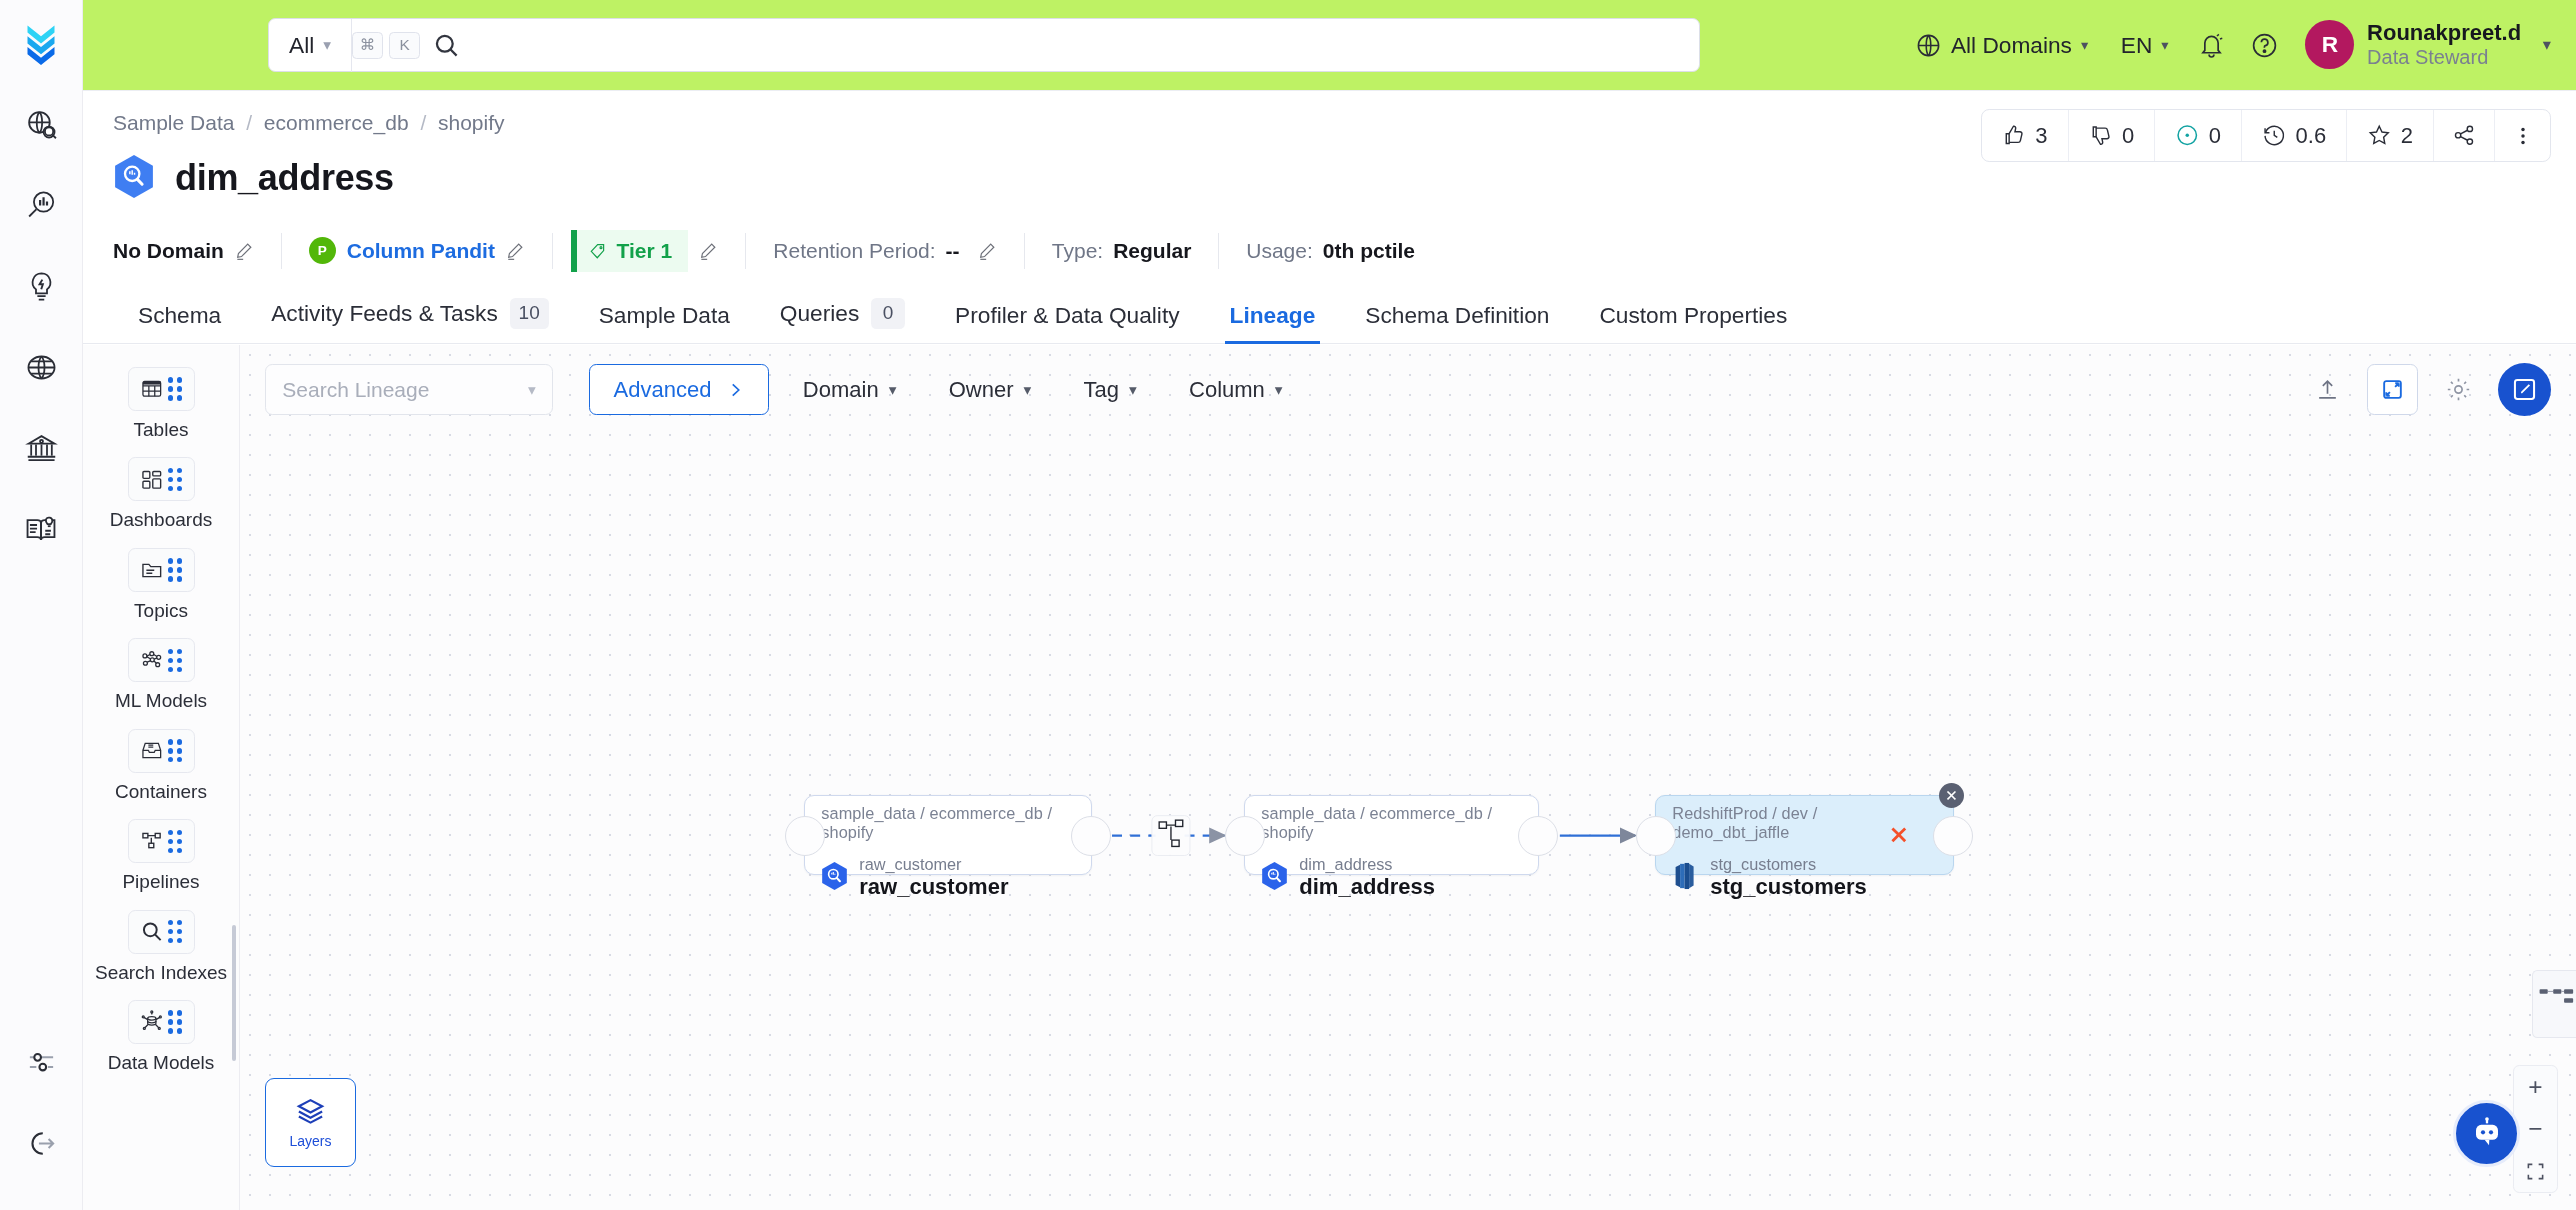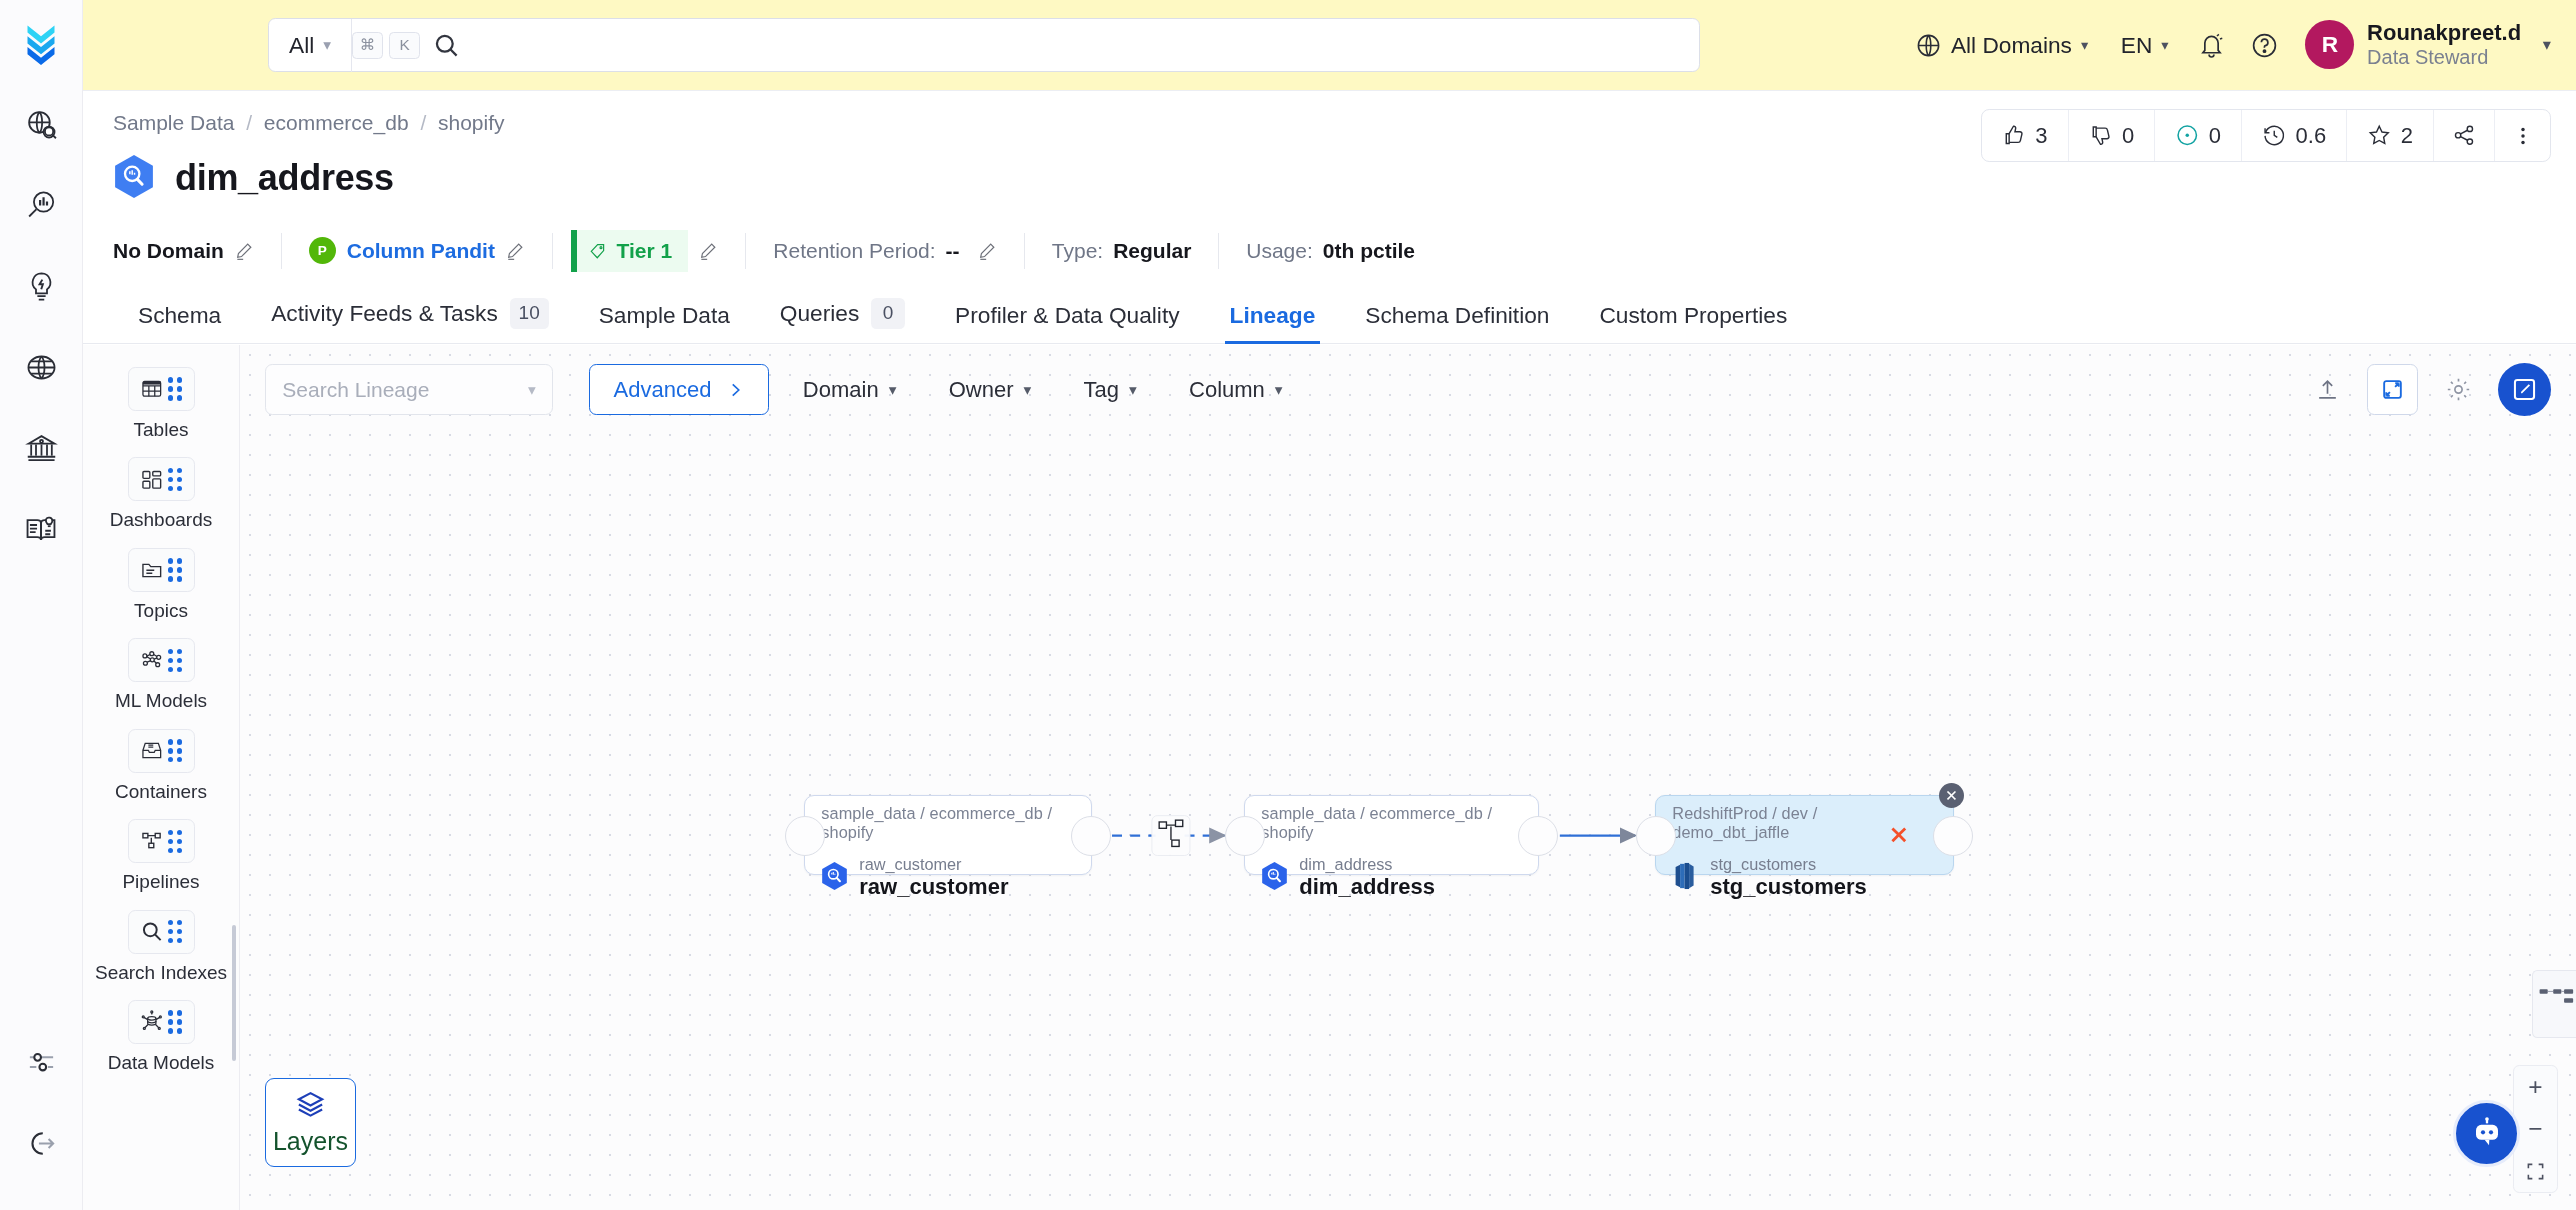--- a/index.html
+++ b/index.html
@@ -22,21 +22,21 @@
   #nav-rail .rail-btn {
     width: 47px; height: 47px; margin-bottom: 34px;
     display: flex; align-items: center; justify-content: center;
     border-radius: 9px; cursor: pointer;
   }
   .rail-spacer { flex: 1 1 auto; }
 
   
   #top-header {
     position: absolute; left: 83px; top: 0; width: 2493px; height: 91px;
-    background: #fef9c3; border-bottom: 0.9px solid #eceef3;
+    background: #bef264; border-bottom: 0.9px solid #eceef3;
     display: flex; align-items: center; z-index: 25;
   }
   #search-wrap {
     display: flex; align-items: center;
     margin-left: 185px;
     width: 1432px; height: 54px;
     border: 0.9px solid #dcdfe8; border-radius: 7.3px; background: #fff;
   }
   #search-scope {
     display: flex; align-items: center; gap: 9px;
@@ -269,21 +269,21 @@
     position: absolute; right: 56px; bottom: 44px; width: 67px; height: 67px;
     border-radius: 50%; background: #1852cf; border: 3.6px solid #e6ecfb;
     display: flex; align-items: center; justify-content: center; cursor: pointer; z-index: 8;
   }
   #layers-btn {
     position: absolute; left: 25px; bottom: 44px;
     width: 91px; height: 89px; border: 0.9px solid #1a6ae0; border-radius: 9px;
     background: #fff; display: flex; flex-direction: column; align-items: center;
     justify-content: center; gap: 6.3px; cursor: pointer; z-index: 8;
   }
-  #layers-btn span { font-size: 25px; color: #14532d; }
+  #layers-btn span { font-size: 14px; color: #1d4ed8; }
 </style>
 </head>
 <body>
 
 <div id="nav-rail">
   <div class="logo">
     <svg viewBox="0 0 46 50" width="42" height="45">
       <path d="M8 6 L23 18 L38 6 L38 14 L23 26 L8 14 Z" fill="#2ed3f5"></path>
       <path d="M8 18 L23 30 L38 18 L38 26 L23 38 L8 26 Z" fill="#1aa8ef"></path>
       <path d="M8 30 L23 42 L38 30 L38 38 L23 50 L8 38 Z" fill="#0a6ae8"></path>

